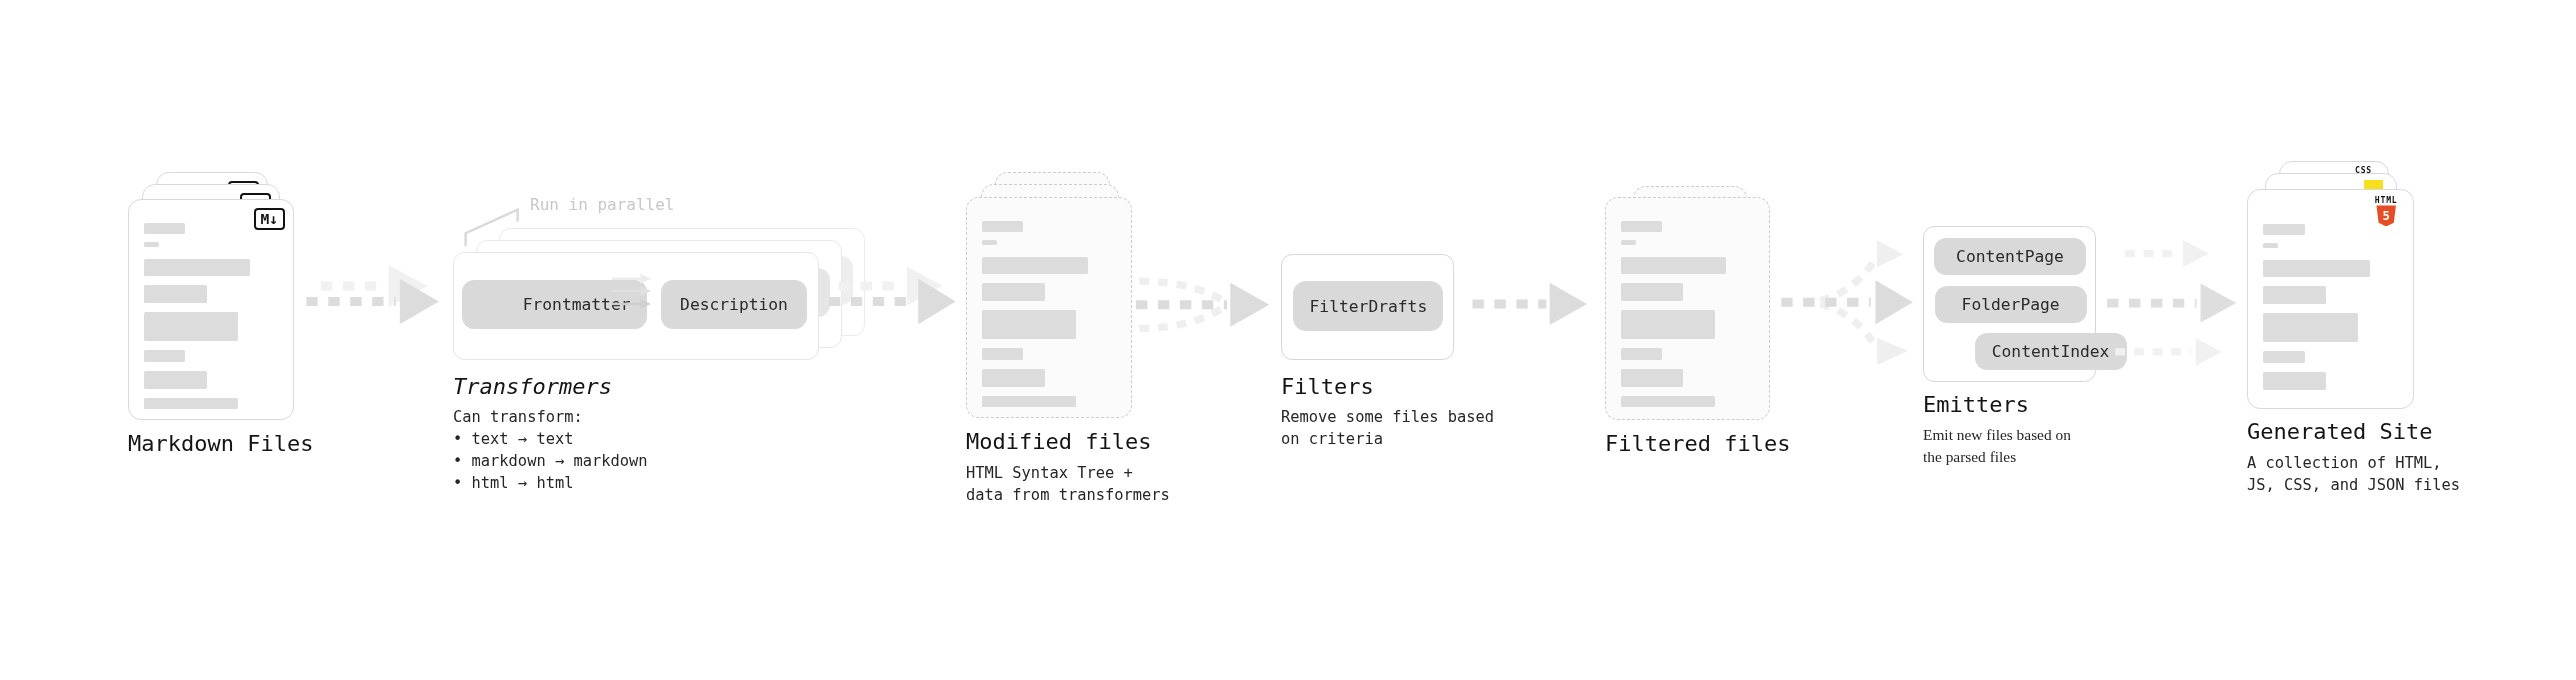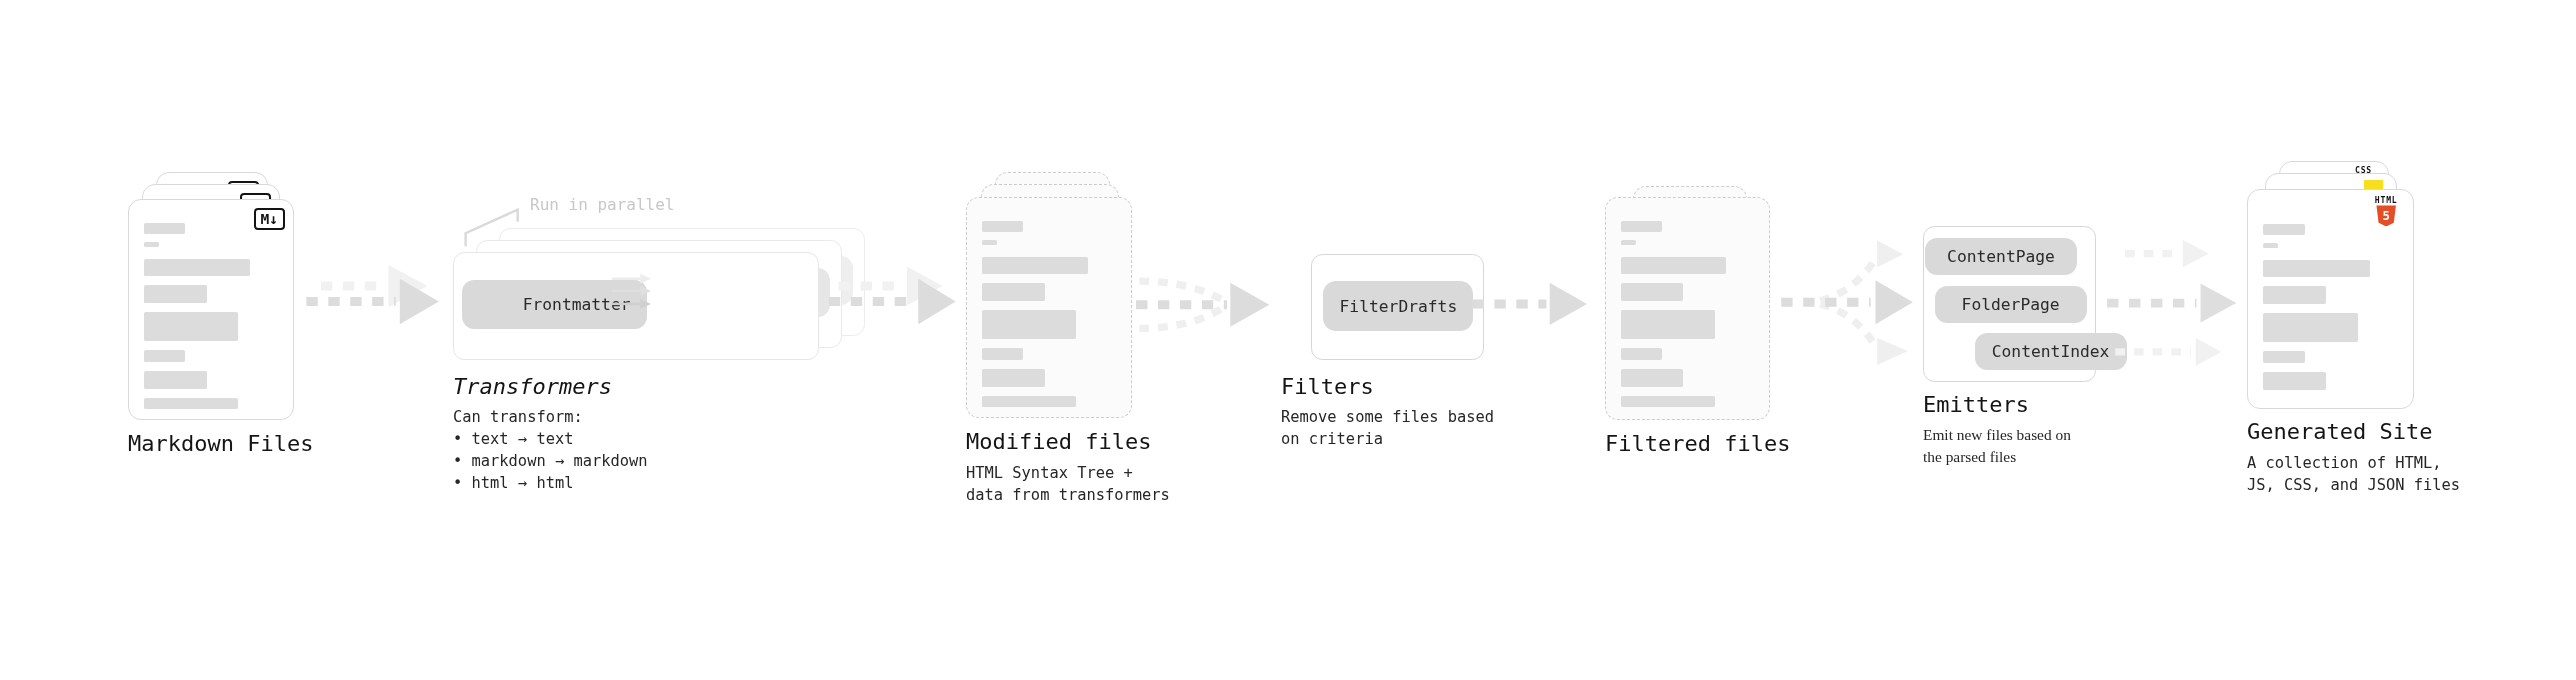--- a/index.html
+++ b/index.html
@@ -72,20 +72,21 @@
     <div class="tbox z0" style="left:499px;top:228px;border-color:#ececec;">
       <span class="pill ghost2" style="left:8.1px;top:27px;width:141px;height:49px;"></span>
       <span class="pill ghost2" style="left:207px;top:27px;width:146px;height:49px;"></span>
     </div>
     <div class="tbox z1" style="left:476px;top:240px;border-color:#e9e9e9;">
       <span class="pill ghost1" style="left:8.1px;top:27px;width:141px;height:49px;"></span>
       <span class="pill ghost1" style="left:207px;top:27px;width:146px;height:49px;"></span>
     </div>
     <div class="tbox z2" style="left:453px;top:252px;">
       <span class="pill" style="left:8.1px;top:27px;width:141px;height:49px;padding-left:44px;">Frontmatter</span>
+      <span class="pill" style="left:207px;top:27px;width:146px;height:49px;">Description</span>
     </div>
     <div class="stage-title" style="left:453px;top:374px;font-style:italic;">Transformers</div>
     <div class="stage-sub" style="left:453px;top:406px;">Can transform:
  • text → text
  • markdown → markdown
  • html → html</div>
   </div>
 
   <div>
     <div class="card dashed z0" style="left:995px;top:172px;width:115px;height:221px;"></div>
@@ -101,21 +102,21 @@
         <i class="bar" style="height:18px;width:47%;margin-bottom:9px"></i>
         <i class="bar" style="height:11.4px;width:71%;"></i>
       </span>
     </div>
     <div class="stage-title" style="left:966px;top:429px;text-align:right;">Modified files</div>
     <div class="stage-sub" style="left:966px;top:462px;">HTML Syntax Tree +
 data from transformers</div>
   </div>
 
   <div>
-    <div class="obox" style="left:1311px;top:254px;width:173px;height:106px;">
+    <div class="obox" style="left:1281px;top:254px;width:173px;height:106px;">
       <span class="pill" style="left:11.4px;top:26px;width:150px;height:50px;border-radius:13px;">FilterDrafts</span>
     </div>
     <div class="stage-title" style="left:1281px;top:374px;">Filters</div>
     <div class="stage-sub" style="left:1281px;top:406px;">Remove some files based
 on criteria</div>
   </div>
 
   <div>
     <div class="card dashed z0" style="left:1633px;top:186px;width:114px;height:221px;"></div>
     <div class="card dashed z1" style="left:1605px;top:197px;width:165px;height:223px;">
@@ -128,21 +129,21 @@
         <i class="bar" style="height:12.2px;width:31%;margin-bottom:9px"></i>
         <i class="bar" style="height:18px;width:47%;margin-bottom:9px"></i>
         <i class="bar" style="height:11.4px;width:71%;"></i>
       </span>
     </div>
     <div class="stage-title" style="left:1605px;top:431px;">Filtered files</div>
   </div>
 
   <div>
     <div class="obox" style="left:1923px;top:226px;width:173px;height:156px;">
-      <span class="pill" style="left:1px;top:11.4px;width:152px;height:37px;font-size:16.3px;">ContentPage</span>
+      <span class="pill" style="left:10px;top:11.4px;width:152px;height:37px;font-size:16.3px;">ContentPage</span>
       <span class="pill" style="left:10.6px;top:59px;width:152px;height:37px;font-size:16.3px;">FolderPage</span>
       <span class="pill" style="left:10.6px;top:106px;width:152px;height:37px;font-size:16.3px;margin-left:40px;">ContentIndex</span>
     </div>
     <div class="stage-title" style="left:1923px;top:392px;">Emitters</div>
     <div class="stage-sub" style="left:1923px;top:424px;font-family:Liberation Serif, serif;">Emit new files based on
 the parsed files</div>
   </div>
 
   <div>
     <div class="card z0" style="left:2279px;top:161px;width:110px;height:221px;">

